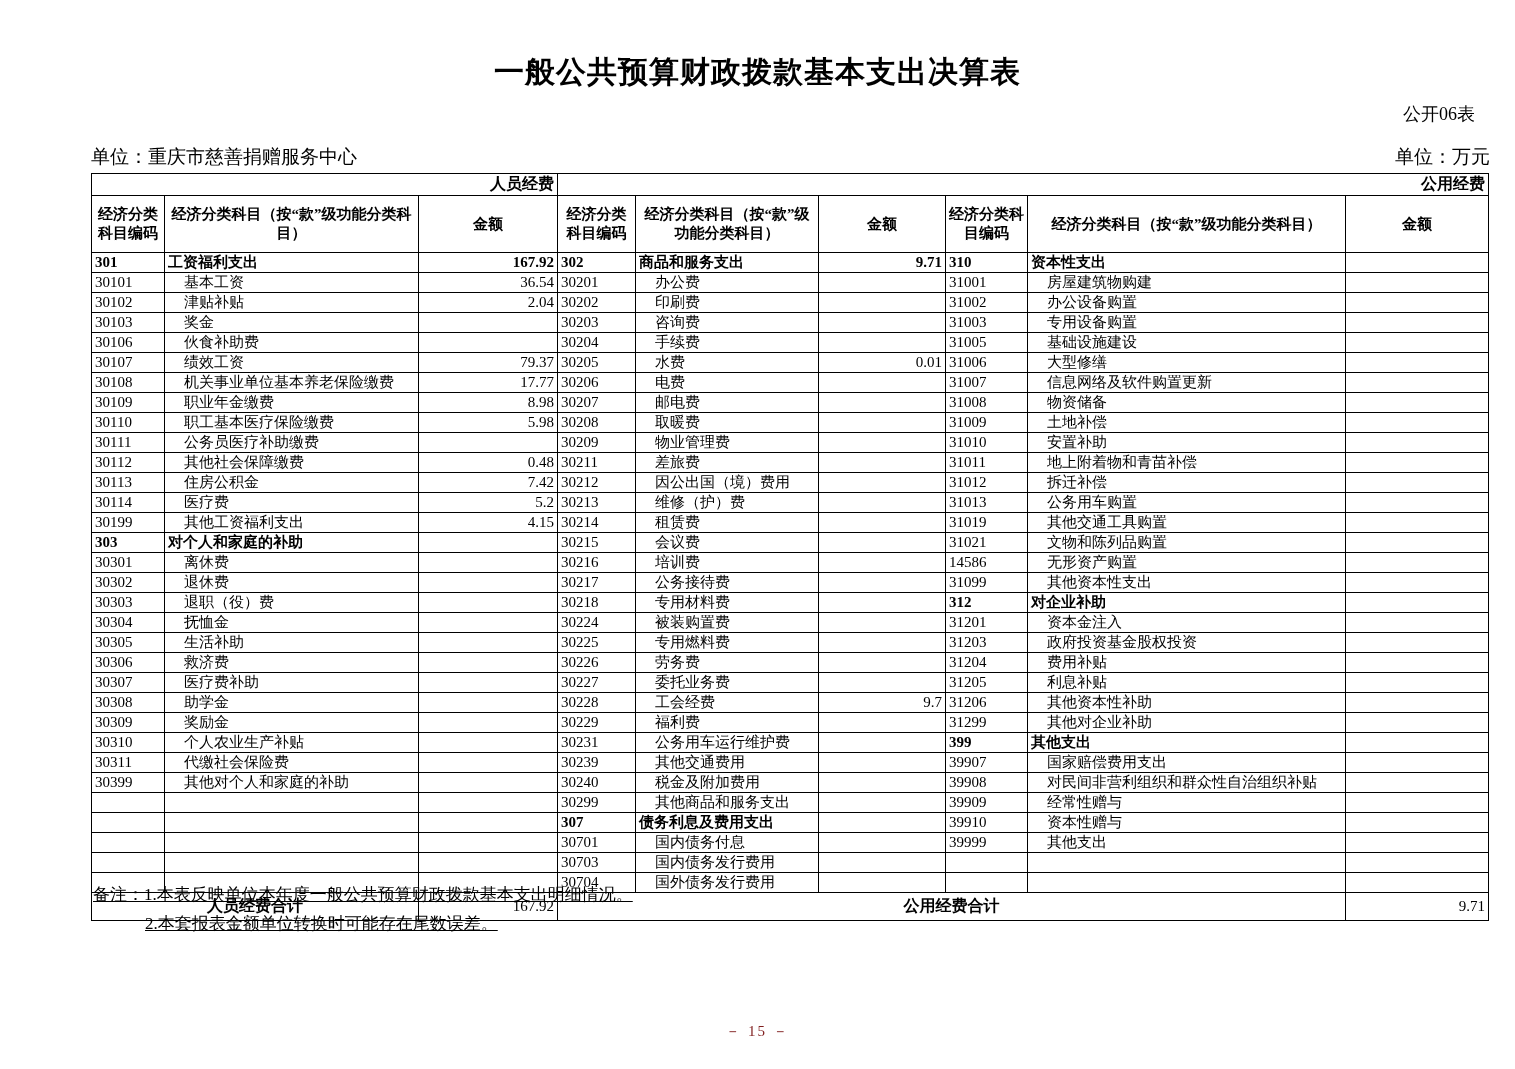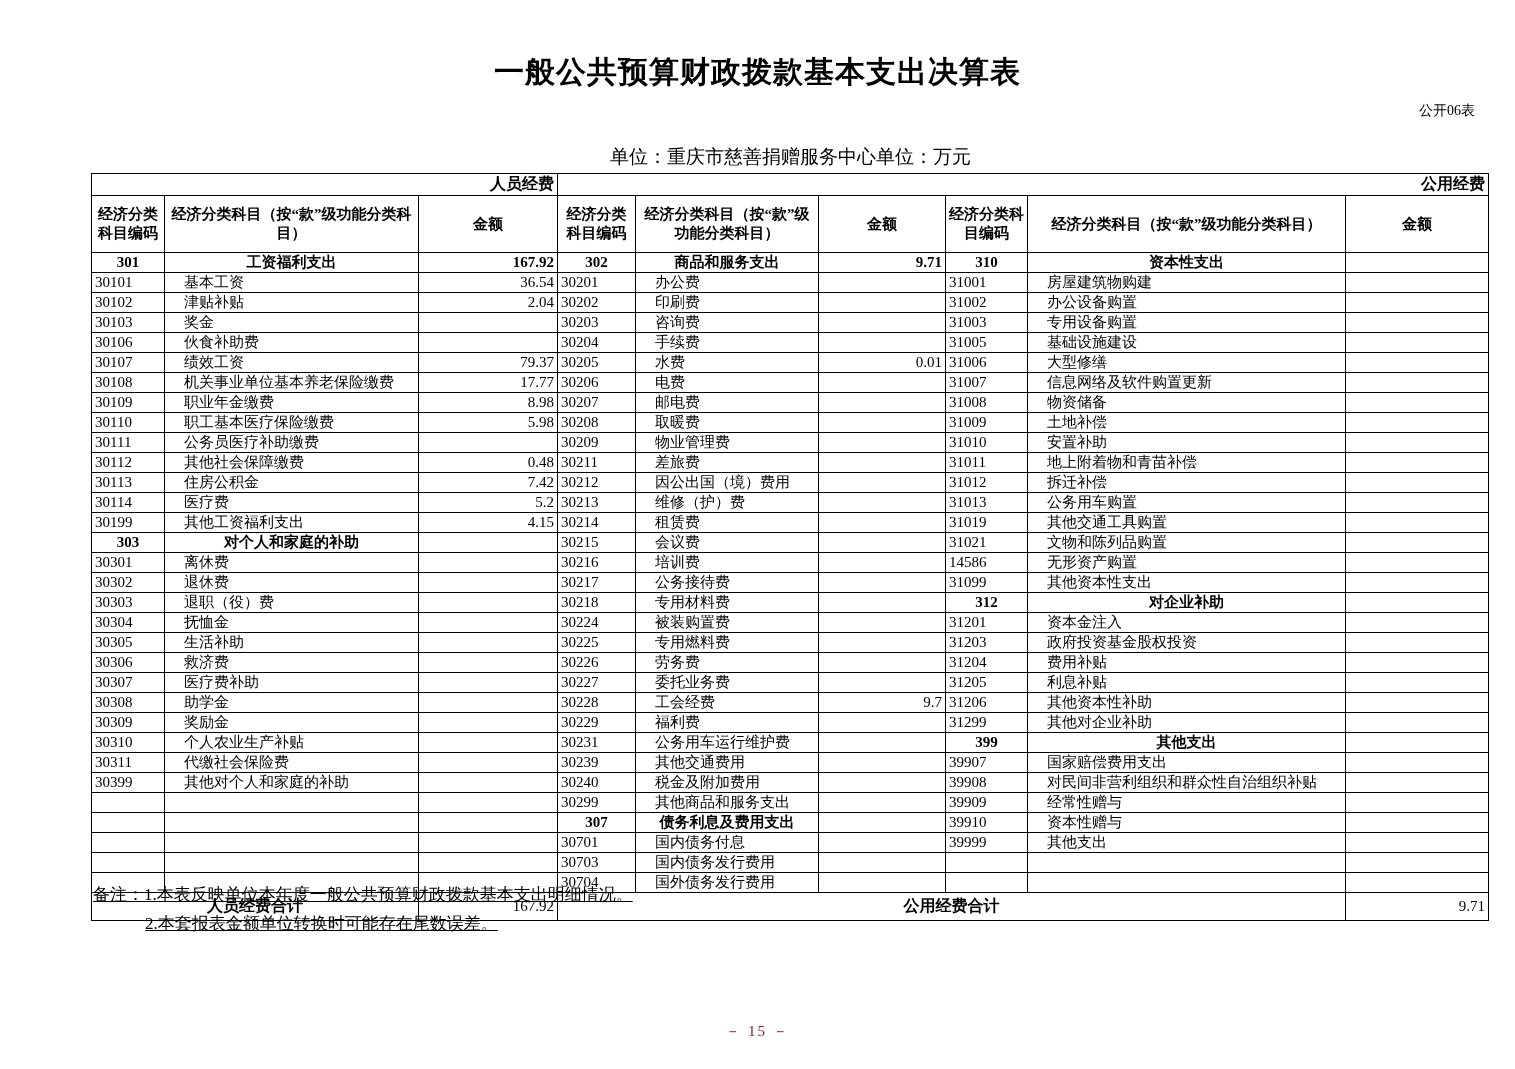--- a/index.html
+++ b/index.html
@@ -14,25 +14,25 @@
     margin:0 auto;
   }
   .title {
     position:absolute; left:0; top:52px; width:100%;
     text-align:center;
     font-size:30px; font-weight:bold;
     letter-spacing:1px;
   }
   .table-no {
     position:absolute; right:40px; top:102px;
-    font-size:14px;
+    font-size:18px;
   }
   .unit-line {
     position:absolute; left:91px; top:144px; width:1399px;
-    display:flex; justify-content:center;
+    display:flex; justify-content:space-between;
     font-size:19px;
   }
   table.main {
     position:absolute; left:91px; top:173px;
     width:1397px;
     border-collapse:collapse; table-layout:fixed;
     font-size:15px;
   }
   table.main td {
     border:1px solid #000;
@@ -46,21 +46,21 @@
   }
   tr.r-head td {
     height:57px; text-align:center; font-weight:bold;
     white-space:normal; line-height:1.25; font-size:15px;
     padding:0 2px;
   }
   tbody td { height:19px; line-height:19px; }
   td.code { text-align:left; }
   td.name { text-align:left; }
   td.name.sub { padding-left:19px; }
-  td.cat { font-weight:bold;text-align:center; }
+  td.cat { font-weight:bold; }
   td.amt { text-align:right; }
   tr.r-total td { height:28px;margin-top:13px; }
   tr.r-total td.tlabel { text-align:center; font-weight:bold; font-size:16px; }
   tr.r-total td.amt { font-size:15px; }
   .notes {
     position:absolute; left:93px; top:880px;
     font-size:17px; line-height:29px;text-decoration:underline;
   }
   .notes .note2 { padding-left:52px; }
   .pageno {

